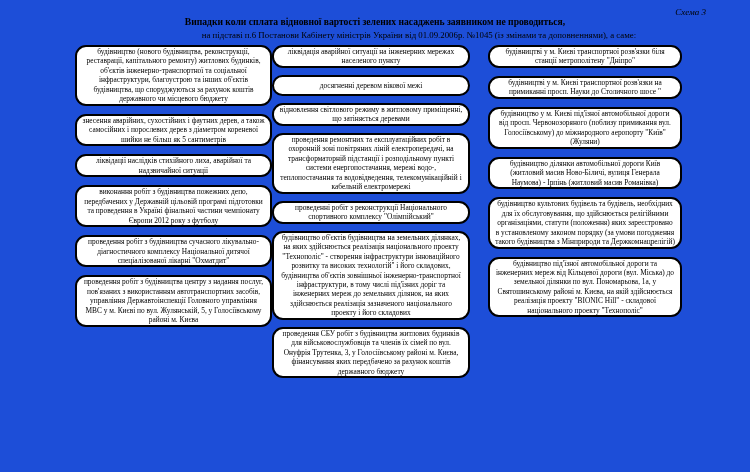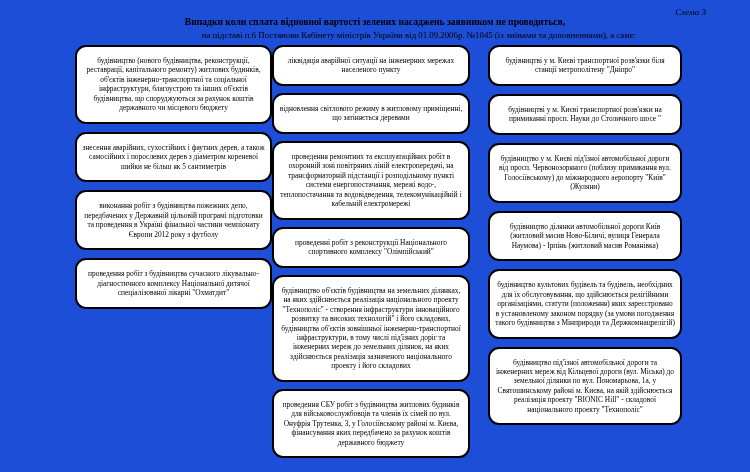--- a/index.html
+++ b/index.html
@@ -48,21 +48,21 @@
     flex-direction: column;
   }
   .col-left   { left: 75px;  width: 197px; }
   .col-middle { left: 272px; width: 198px; }
   .col-right  { left: 488px; width: 194px; }
   .box {
     box-sizing: border-box;
     border: 2px solid #000000;
     border-radius: 11px;
     background: #ffffff;
-    padding: 9px 5px;
+    padding: 0 5px;
     margin-bottom: 8px;
     min-height: 21px;
     display: flex;
     align-items: center;
     justify-content: center;
     text-align: center;
     font-size: 7.4px;
     line-height: 1.28;
   }
   .col-middle .box { margin-bottom: 7px; }
@@ -72,26 +72,29 @@
 
 <div class="page">
 
   <div class="schema-label">Схема 3</div>
   <div class="title">Випадки коли сплата відновної вартості зелених насаджень заявником не проводиться,</div>
   <div class="subtitle">на підставі п.6 Постанови Кабінету міністрів України від 01.09.2006р. №1045 (із змінами та доповненнями), а саме:</div>
 
   <div class="col col-left">
     <div class="box">будівництво (нового будівництва, реконструкції, реставрації, капітального ремонту) житлових будинків, об'єктів інженерно-транспортної та соціальної інфраструктури, благоустрою та інших об'єктів будівництва, що споруджуються за рахунок коштів державного чи місцевого бюджету</div>
     <div class="box">знесення аварійних, сухостійних і фаутних дерев, а також самосійних і порослевих дерев з діаметром кореневої шийки не більш як 5 сантиметрів</div>
+    <div class="box">ліквідації наслідків стихійного лиха, аварійної та надзвичайної ситуації</div>
     <div class="box">виконання робіт з будівництва пожежних депо, передбачених у Державній цільовій програмі підготовки та проведення в Україні фінальної частини чемпіонату Європи 2012 року з футболу</div>
     <div class="box">проведення робіт з будівництва сучасного лікувально-діагностичного комплексу Національної дитячої спеціалізованої лікарні "Охматдит"</div>
+    <div class="box">проведення робіт з будівництва центру з надання послуг, пов'язаних з використанням автотранспортних засобів, управління Державтоінспекції Головного управління МВС у м. Києві по вул. Жулянській, 5, у Голосіївському районі м. Києва</div>
   </div>
 
   <div class="col col-middle">
     <div class="box">ліквідація аварійної ситуації на інженерних мережах населеного пункту</div>
+    <div class="box">досягненні деревом вікової межі</div>
     <div class="box">відновлення світлового режиму в житловому приміщенні, що затіняється деревами</div>
     <div class="box">проведення ремонтних та експлуатаційних робіт в охоронній зоні повітряних ліній електропередачі, на трансформаторній підстанції і розподільному пункті системи енергопостачання, мережі водо-, теплопостачання та водовідведення, телекомунікаційній і кабельній електромережі</div>
     <div class="box">проведенні робіт з реконструкції Національного спортивного комплексу "Олімпійський"</div>
     <div class="box">будівництво об'єктів будівництва на земельних ділянках, на яких здійснюється реалізація національного проекту "Технополіс" - створення інфраструктури інноваційного розвитку та високих технологій" і його складових, будівництва об'єктів зовнішньої інженерно-транспортної інфраструктури, в тому числі під'їзних доріг та інженерних мереж до земельних ділянок, на яких здійснюється реалізація зазначеного національного проекту і його складових</div>
     <div class="box">проведення СБУ робіт з будівництва житлових будинків для військовослужбовців та членів їх сімей по вул. Онуфрія Трутенка, 3, у Голосіївському районі м. Києва, фінансування яких передбачено за рахунок коштів державного бюджету</div>
   </div>
 
   <div class="col col-right">
     <div class="box">будівництві у м. Києві транспортної розв'язки біля станції метрополітену "Дніпро"</div>
     <div class="box">будівництві у м. Києві транспортної розв'язки на примиканні просп. Науки до Столичного шосе "</div>

